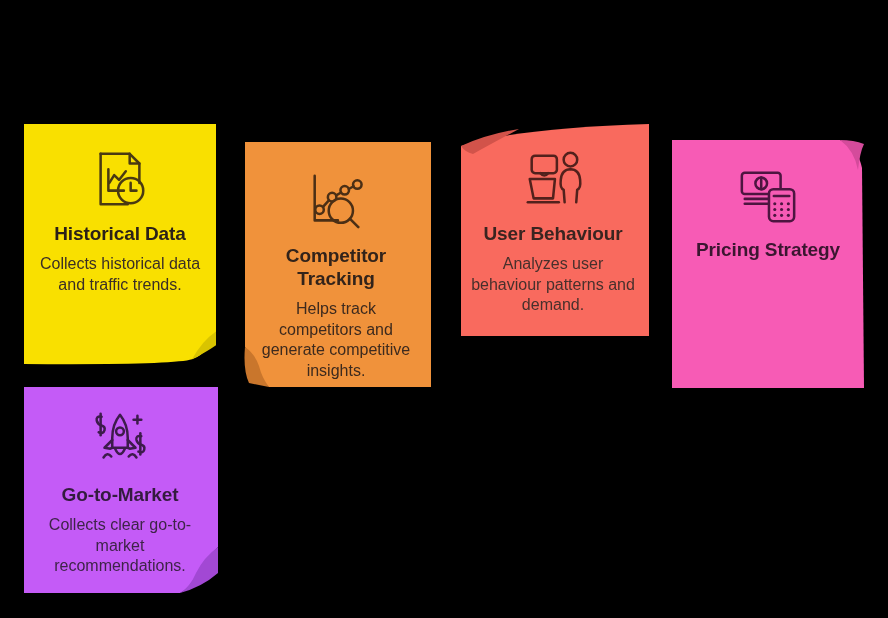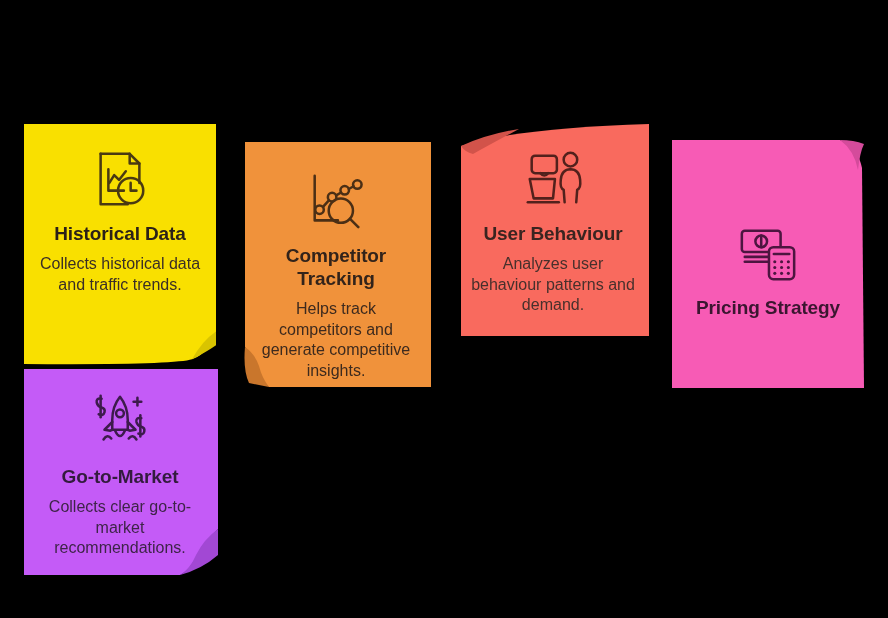--- a/index.html
+++ b/index.html
@@ -77,24 +77,24 @@
     color: #3a2e26;
     margin-top: 9px;
     max-width: 165px;
   }
 
   
   #card-historical { left: 24px;  top: 124px; width: 192px; height: 240px; border-radius: 8px; }
   #card-competitor { left: 241px; top: 142px; width: 190px; height: 245px; }
   #card-user       { left: 457px; top: 124px; width: 192px; height: 212px; }
   #card-pricing    { left: 672px; top: 138px; width: 192px; height: 250px; }
-  #card-gtm        { left: 22px;  top: 369px; width: 196px; height: 206px; }
+  #card-gtm        { left: 22px;  top: 387px; width: 196px; height: 206px; }
 
   #card-competitor .card-content { padding-top: 22px; }
-  #card-pricing .card-content    { padding-top: 20px; justify-content: center; }
+  #card-pricing .card-content    { padding-top: 20px; }
   #card-gtm .card-content        { padding-top: 16px; }
 
   
   #card-user .card-title    { color: #3a2420; }
   #card-user .card-desc     { color: #47302c; }
   #card-pricing .card-title { color: #3b1630; }
   #card-pricing .card-desc  { color: #4a2040; }
   #card-gtm .card-title     { color: #331b3e; }
   #card-gtm .card-desc      { color: #3e2448; }
   #card-competitor .card-title { color: #32231a; }

